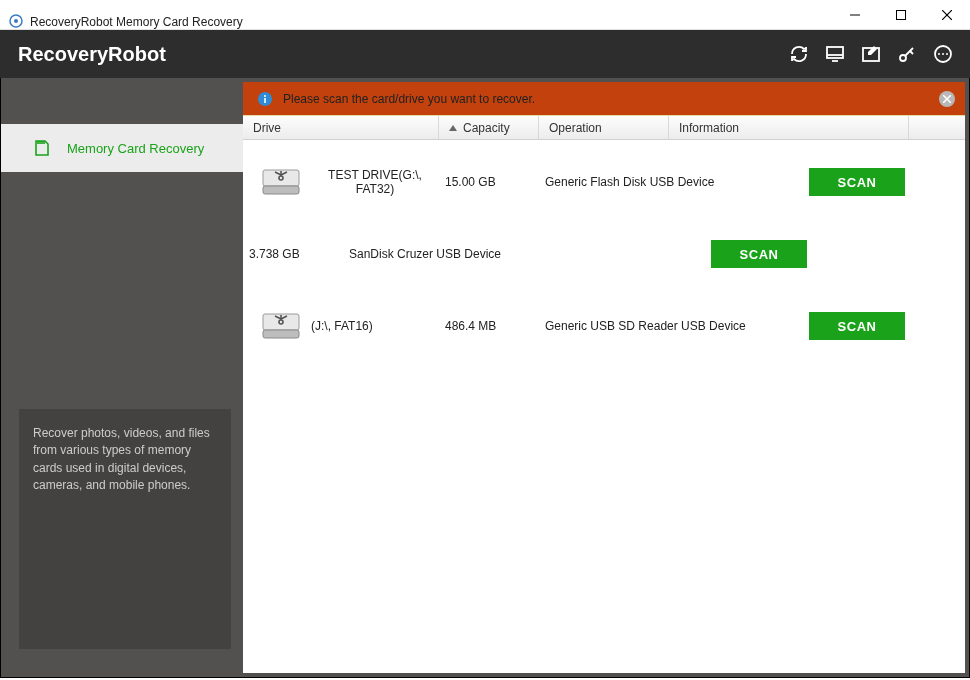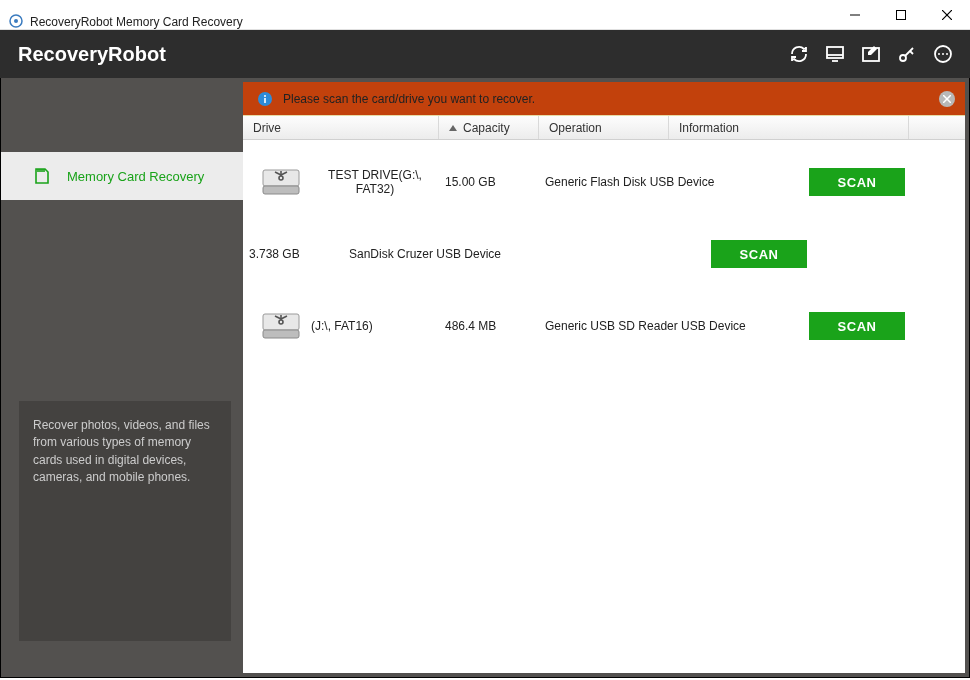--- a/index.html
+++ b/index.html
@@ -33,34 +33,34 @@
   
   .body-area {
     display: flex; height: calc(680px - 30px - 48px - 2px); background: #53514f;
     border: 1px solid #000;
     border-top: none;
   }
 
   
   .sidebar {
     width: 242px; display: flex; flex-direction: column;
-    padding-top: 74px;
+    padding-top: 46px;
     border-radius: 10px;
   }
   .nav-item {
     height: 48px; background: #ececec;
     display: flex; align-items: center; padding-left: 30px; gap: 14px;
     cursor: pointer;
   }
   .nav-item .nav-icon { width:22px; height:22px; display:flex; align-items:center; justify-content:center;}
   .nav-item .nav-label { color: #1aa31a; font-size: 13px; }
 
   .sidebar-spacer { flex:1; }
   .desc-panel {
-    margin: 0 12px 36px 18px; padding: 16px 14px 18px 14px;
+    margin: 0 12px 28px 18px; padding: 16px 14px 18px 14px;
     background: rgba(0,0,0,0.18); color: #ccc; font-size: 12px; line-height: 1.45;
     min-height: 240px;
   }
 
   
   .main {
     flex: 1; background: #fff; display: flex; flex-direction: column;
     margin: 4px 4px 4px 0;
   }
 

